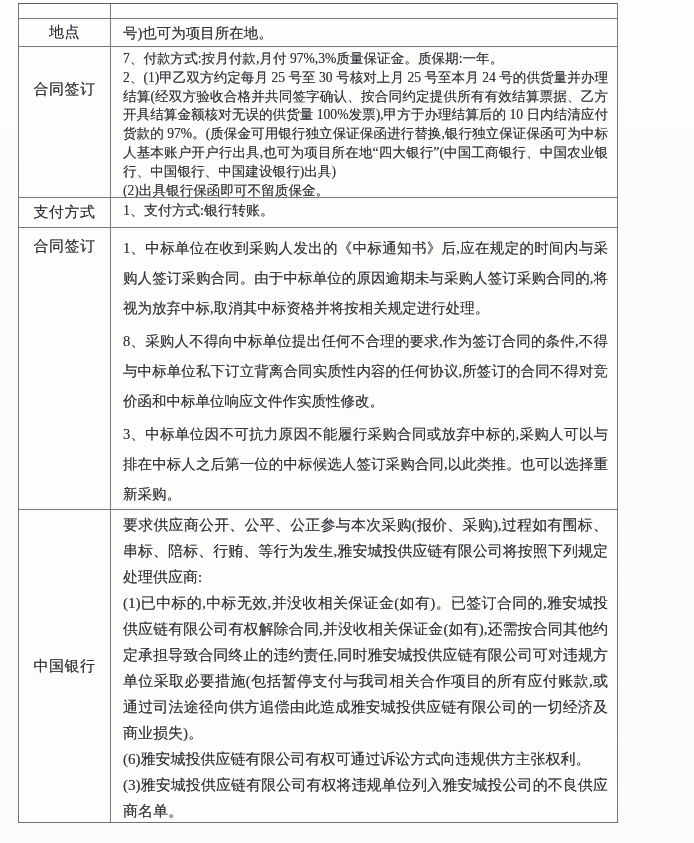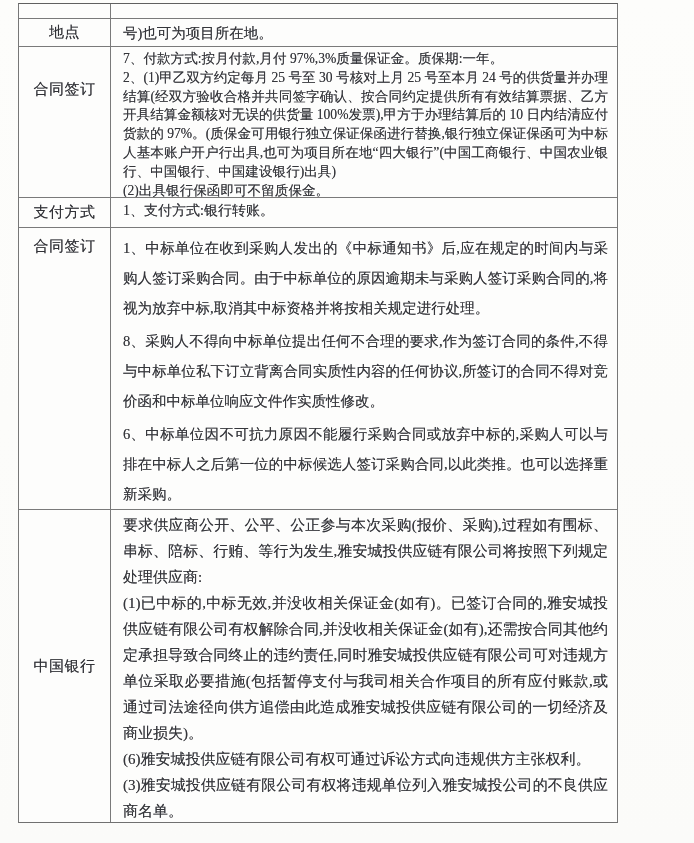--- a/index.html
+++ b/index.html
@@ -112,21 +112,21 @@
       <div class="content-cell">
         <p>1、支付方式:银行转账。</p>
       </div>
     </div>
 
     <div class="t-row row-contract-signing">
       <div class="label-cell">合同签订</div>
       <div class="content-cell">
         <p>1、中标单位在收到采购人发出的《中标通知书》后,应在规定的时间内与采购人签订采购合同。由于中标单位的原因逾期未与采购人签订采购合同的,将视为放弃中标,取消其中标资格并将按相关规定进行处理。</p>
         <p>8、采购人不得向中标单位提出任何不合理的要求,作为签订合同的条件,不得与中标单位私下订立背离合同实质性内容的任何协议,所签订的合同不得对竞价函和中标单位响应文件作实质性修改。</p>
-        <p>6、中标单位因不可抗力原因不能履行采购合同或放弃中标的,采购人可以与排在中标人之后第一位的中标候选人签订采购合同,以此类推。也可以选择重新采购。</p>
+        <p>3、中标单位因不可抗力原因不能履行采购合同或放弃中标的,采购人可以与排在中标人之后第一位的中标候选人签订采购合同,以此类推。也可以选择重新采购。</p>
       </div>
     </div>
 
     <div class="t-row row-integrity">
       <div class="label-cell">中国银行</div>
       <div class="content-cell">
         <p>要求供应商公开、公平、公正参与本次采购(报价、采购),过程如有围标、串标、陪标、行贿、等行为发生,雅安城投供应链有限公司将按照下列规定处理供应商:</p>
         <p>(1)已中标的,中标无效,并没收相关保证金(如有)。已签订合同的,雅安城投供应链有限公司有权解除合同,并没收相关保证金(如有),还需按合同其他约定承担导致合同终止的违约责任,同时雅安城投供应链有限公司可对违规方单位采取必要措施(包括暂停支付与我司相关合作项目的所有应付账款,或通过司法途径向供方追偿由此造成雅安城投供应链有限公司的一切经济及商业损失)。</p>
         <p>(6)雅安城投供应链有限公司有权可通过诉讼方式向违规供方主张权利。</p>
         <p>(3)雅安城投供应链有限公司有权将违规单位列入雅安城投公司的不良供应商名单。</p>

